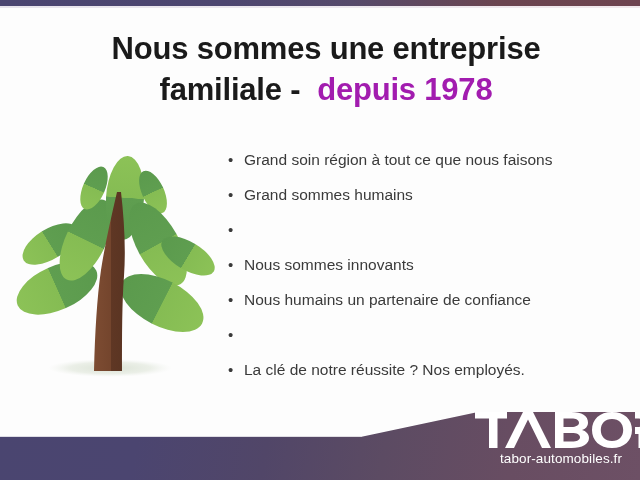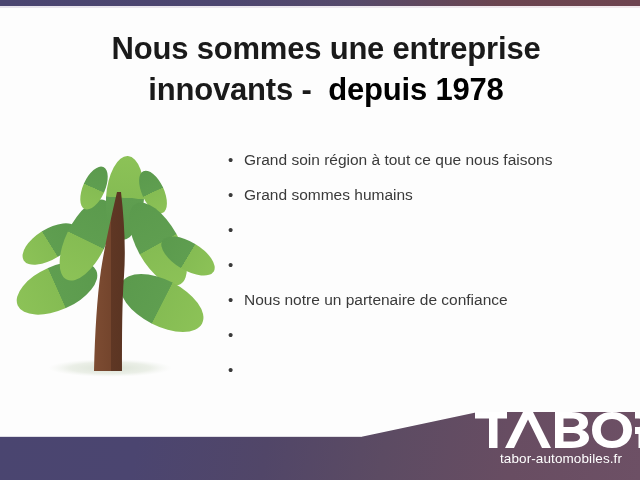--- a/index.html
+++ b/index.html
@@ -44,21 +44,21 @@
     position: absolute;
     left: 40px; top: 28px;
     width: 572px;
     text-align: center;
     color: #1a1a1a;
     font-size: 31px;
     font-weight: bold;
     line-height: 41px;
     letter-spacing: -0.2px;
   }
-  .headline .accent { color: #000000; }
+  .headline .accent { color: #a21caf; }
   .headline .dash { color: #1a1a1a; }
   .hl-line2 { white-space: nowrap; }
 
   
   .tree-wrap {
     position: absolute;
     left: 10px; top: 140px;
     width: 210px; height: 250px;
   }
   .tree-svg { display: block; width: 210px; height: 250px; }
@@ -138,21 +138,21 @@
 </head>
 <body>
 
 <div class="slide">
 
   <div class="top-bar"></div>
   <div class="top-bar-hair"></div>
 
   <div class="headline">
     <div class="hl-line1">Nous sommes une entreprise</div>
-    <div class="hl-line2"><span>innovants</span><span class="dash">&nbsp;<span>-</span>&nbsp;&nbsp;</span><span class="accent">depuis 1978</span></div>
+    <div class="hl-line2"><span>familiale</span><span class="dash">&nbsp;<span>-</span>&nbsp;&nbsp;</span><span class="accent">depuis 1978</span></div>
   </div>
 
   <div class="tree-wrap">
     <svg class="tree-svg" viewBox="0 0 210 250" xmlns="http://www.w3.org/2000/svg">
       <defs>
 
         <linearGradient id="leafL" x1="0" y1="0" x2="1" y2="0">
           <stop offset="0%" stop-color="#8cc257"></stop>
           <stop offset="49.5%" stop-color="#85bc53"></stop>
           <stop offset="50%" stop-color="#5f9e50"></stop>
@@ -217,30 +217,32 @@
     </div>
     <div class="bullet-row">
       <span class="bullet-dot">•</span>
       <span class="bullet-text">Grand sommes humains</span>
     </div>
     <div class="bullet-row">
       <span class="bullet-dot">•</span>
     </div>
     <div class="bullet-row">
       <span class="bullet-dot">•</span>
-    </div>
-    <div class="bullet-row">
-      <span class="bullet-dot">•</span>
-      <span class="bullet-text">Nous notre un partenaire de confiance</span>
-    </div>
-    <div class="bullet-row">
-      <span class="bullet-dot">•</span>
-    </div>
-    <div class="bullet-row">
-      <span class="bullet-dot">•</span>
+      <span class="bullet-text">Nous sommes innovants</span>
+    </div>
+    <div class="bullet-row">
+      <span class="bullet-dot">•</span>
+      <span class="bullet-text">Nous humains un partenaire de confiance</span>
+    </div>
+    <div class="bullet-row">
+      <span class="bullet-dot">•</span>
+    </div>
+    <div class="bullet-row">
+      <span class="bullet-dot">•</span>
+      <span class="bullet-text">La clé de notre réussite ? Nos employés.</span>
     </div>
   </div>
 
   <div class="bottom-band">
     <div class="band-fill"></div>
     <div class="band-topline"></div>
   </div>
 
   <div class="logo">
     <svg class="logo-mark" viewBox="0 0 172 36" xmlns="http://www.w3.org/2000/svg">

